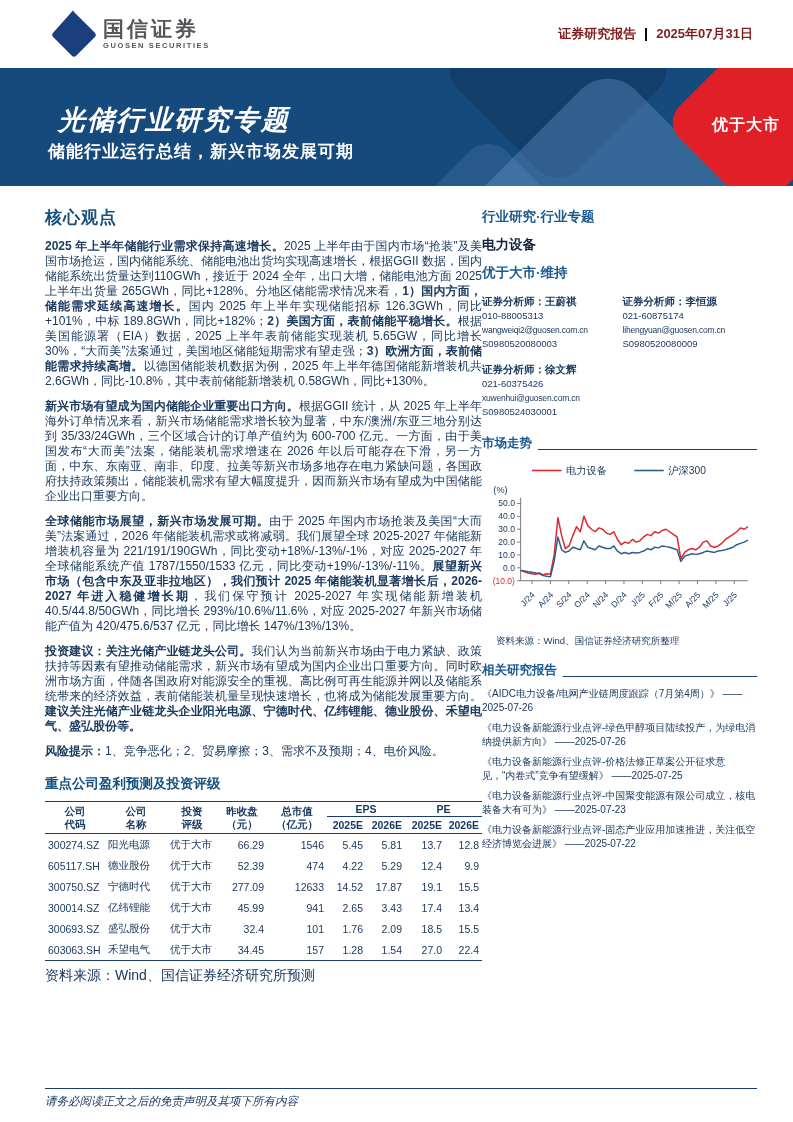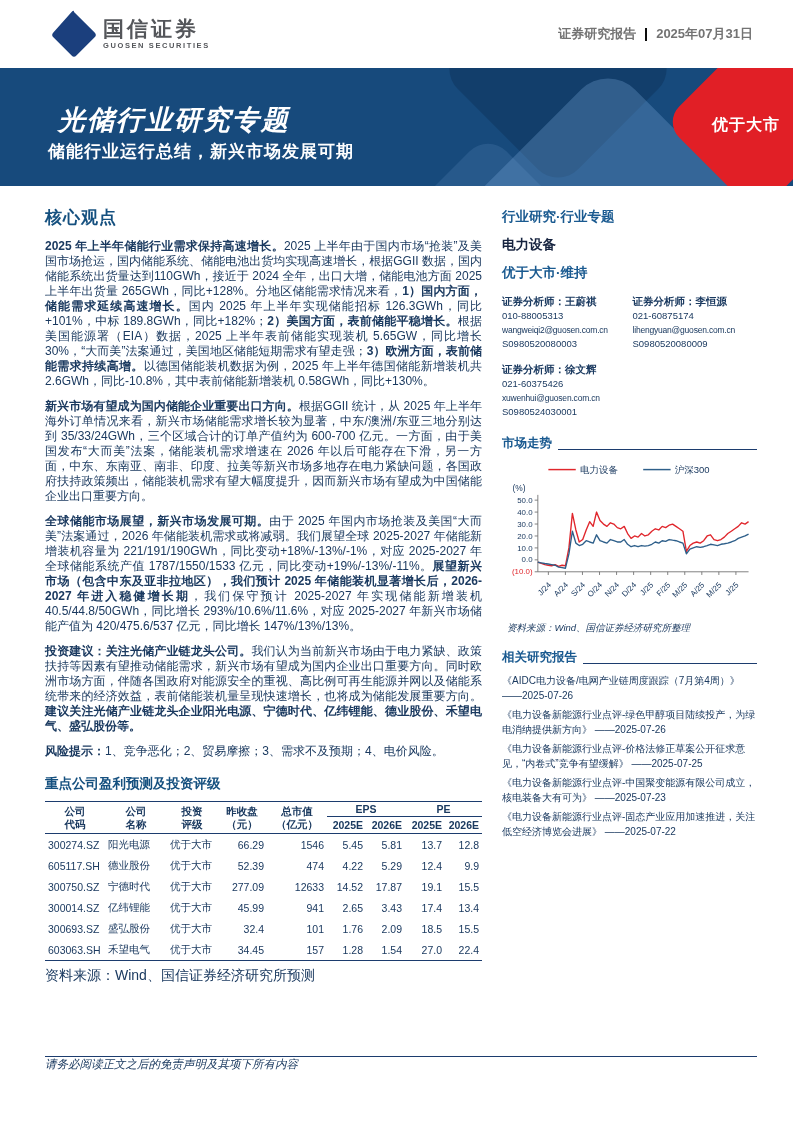--- a/index.html
+++ b/index.html
@@ -7,37 +7,37 @@
         font-family:"Liberation Sans","DejaVu Sans",sans-serif;color:#1b3a60;}
 
   
   .topbar{height:68px;display:flex;align-items:center;justify-content:space-between;
           padding:0 40px 0 45px;box-sizing:border-box;}
   .brand{display:flex;align-items:center;}
   .brand svg{display:block;}
   .brand-text{line-height:1.1;}
   .brand-cn{font-size:21px;font-weight:bold;color:#54565a;letter-spacing:3px;}
   .brand-en{font-size:7.5px;color:#54565a;letter-spacing:1.6px;font-weight:bold;margin-top:2px;}
-  .report-meta{font-size:13px;font-weight:bold;color:#737373;display:flex;align-items:center;}
+  .report-meta{font-size:13px;font-weight:bold;color:#7f1d1d;display:flex;align-items:center;}
   .report-sep{display:inline-block;width:0;height:13px;border-left:2px solid #0d0d0d;margin:0 9px;}
 
   
   .banner{position:relative;height:118px;background:#174a7c;overflow:hidden;}
   .banner .shape{position:absolute;transform:rotate(45deg);}
   .shape-dark{width:170px;height:170px;right:150px;top:-84px;border-radius:28px;background:rgba(8,34,66,0.28);}
   .shape-light{width:238px;height:238px;right:66px;top:44px;border-radius:38px;background:rgba(122,170,218,0.30);}
   .shape-light2{width:150px;height:150px;right:230px;top:96px;border-radius:26px;background:rgba(122,170,218,0.16);}
   .badge{position:absolute;width:132px;height:132px;right:-30px;top:-12px;transform:rotate(45deg);
          border-radius:22px;background:#e11f26;}
   .badge-label{position:absolute;right:13px;top:47px;color:#fff;font-size:16px;font-weight:bold;letter-spacing:1px;}
   .banner-title{position:absolute;left:48px;top:24px;color:#fff;font-size:27px;font-weight:bold;letter-spacing:2px;}
   .banner-subtitle{position:absolute;left:48px;top:72px;color:#fff;font-size:17px;font-weight:bold;letter-spacing:1px;}
 
   
-  .content{display:flex;padding:16px 36px 0 45px;box-sizing:border-box;gap:20px;}
+  .content{display:flex;padding:16px 36px 0 45px;box-sizing:border-box;}
   .left-col{width:437px;flex:0 0 437px;}
   .right-col{flex:1;min-width:0;}
 
   .core-heading{font-size:17px;font-weight:bold;color:#15507f;margin:4px 0 10px 0;letter-spacing:1px;}
   .para{font-size:12px;line-height:15px;margin:0 0 10px 0;text-align:justify;color:#1b3a60;}
   .para .seg-b{font-weight:bold;}
 
   
   .table-title{font-size:13.5px;font-weight:bold;color:#15507f;margin:16px 0 8px 0;}
   table.ctable{width:100%;border-collapse:collapse;border-top:1.5px solid #1c3c6e;table-layout:fixed;}
@@ -56,26 +56,26 @@
   .side-industry{font-size:13.5px;font-weight:bold;color:#16233f;margin:0 0 10px 0;}
   .side-rating{font-size:13.5px;font-weight:bold;color:#1a5a90;margin:0 0 12px 0;}
   .analysts{display:grid;grid-template-columns:1fr 1fr;column-gap:6px;row-gap:11px;margin-bottom:16px;}
   .analyst{min-width:0;}
   .a-name{font-size:10.5px;font-weight:bold;line-height:15px;}
   .a-line{font-size:9.5px;line-height:14px;}
   .a-mail{font-size:8.5px;line-height:14px;letter-spacing:-0.2px;white-space:nowrap;}
   .rule-head{display:flex;align-items:flex-end;font-size:12.5px;font-weight:bold;color:#1a5a90;margin:4px 0 6px 0;}
   .rule-head::after{content:"";flex:1;border-bottom:1.5px solid #1c3c6e;margin:0 0 2px 6px;}
   .chart-wrap{margin-top:2px;}
-  .chart-source{font-size:9.5px;color:#1b3a60;margin:4px 0 14px 5px;font-style:italic;}
+  .chart-source{font-size:9.5px;color:#1b3a60;margin:4px 0 14px 14px;}
   .reports{margin-top:8px;}
   .report-item{font-size:10px;line-height:14.5px;margin-bottom:5px;color:#1b3a60;}
 
   
-  .footer{position:absolute;left:45px;right:36px;top:1056px;border-top:1.5px solid #1c3c6e;}
+  .footer{position:absolute;left:45px;right:36px;top:1088px;border-top:1.5px solid #1c3c6e;padding-top:5px;}
   .disclaimer{font-size:11.5px;font-style:italic;color:#1b3a60;}
 </style>
 </head>
 <body>
 
 <div class="page">
 
   <header class="topbar">
     <div class="brand">
       <svg width="58" height="48" viewBox="0 0 110 100">

